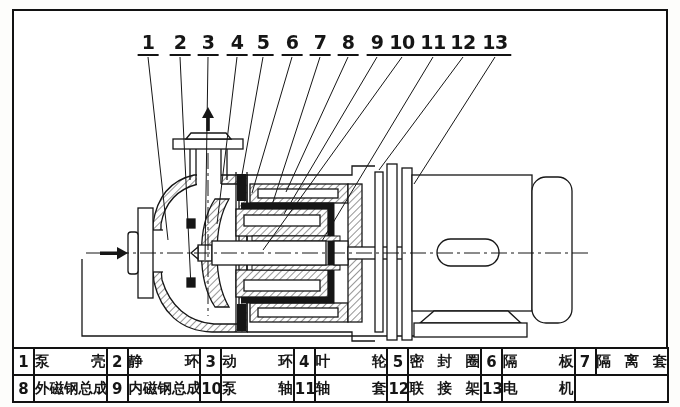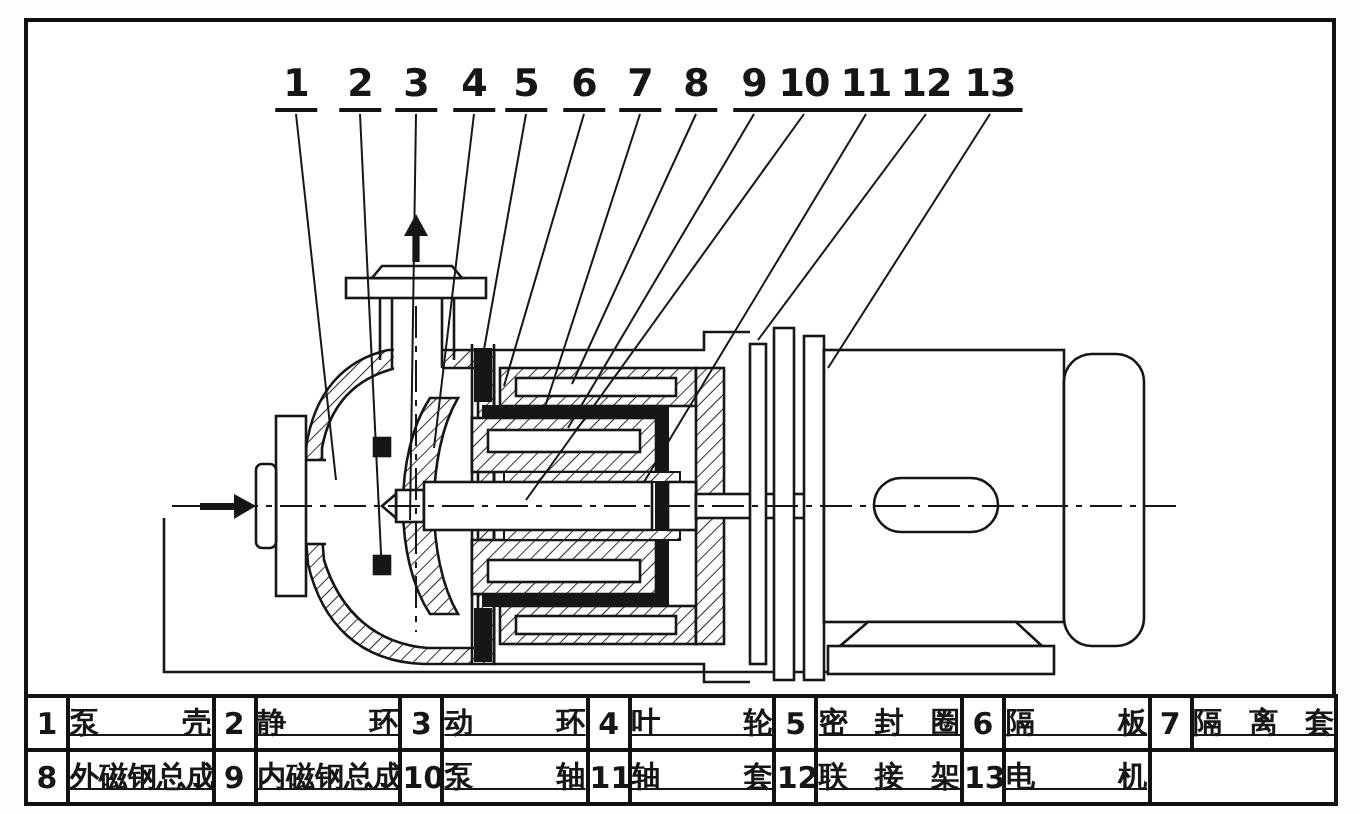--- a/index.html
+++ b/index.html
@@ -24,21 +24,21 @@
   table.parts{
     position:absolute;left:12px;top:347px;width:656px;height:51px;
     border-collapse:collapse;table-layout:fixed;
     font-size:14.5px;font-weight:600;background:#fff;
   }
   table.parts td{
     border:2px solid #121212;padding:0;height:25px;
     white-space:nowrap;overflow:hidden;vertical-align:middle;
   }
   td.n{text-align:center;font-size:15px;font-weight:700;}
-  td.t{text-align:justify;text-align-last:justify;-moz-text-align-last:justify;padding:0 7px;text-decoration:underline;}
+  td.t{text-align:justify;text-align-last:justify;-moz-text-align-last:justify;padding:0 7px;}
   col.cn{width:21px;} col.ct{width:72.6px;}
 </style>
 </head>
 <body>
 
 <div class="frame"></div>
 
 <svg class="draw" width="680" height="347" viewBox="0 0 680 347">
   <defs>
     <pattern id="h" patternUnits="userSpaceOnUse" width="5" height="5" patternTransform="rotate(45)">

